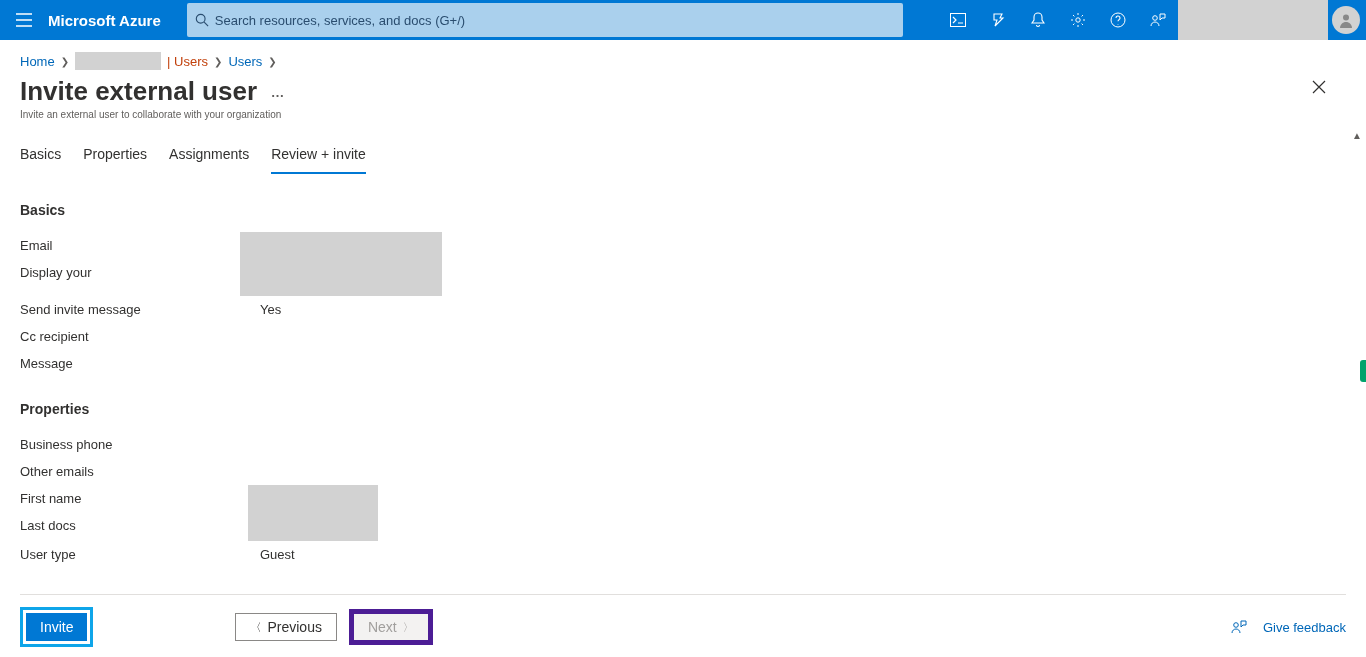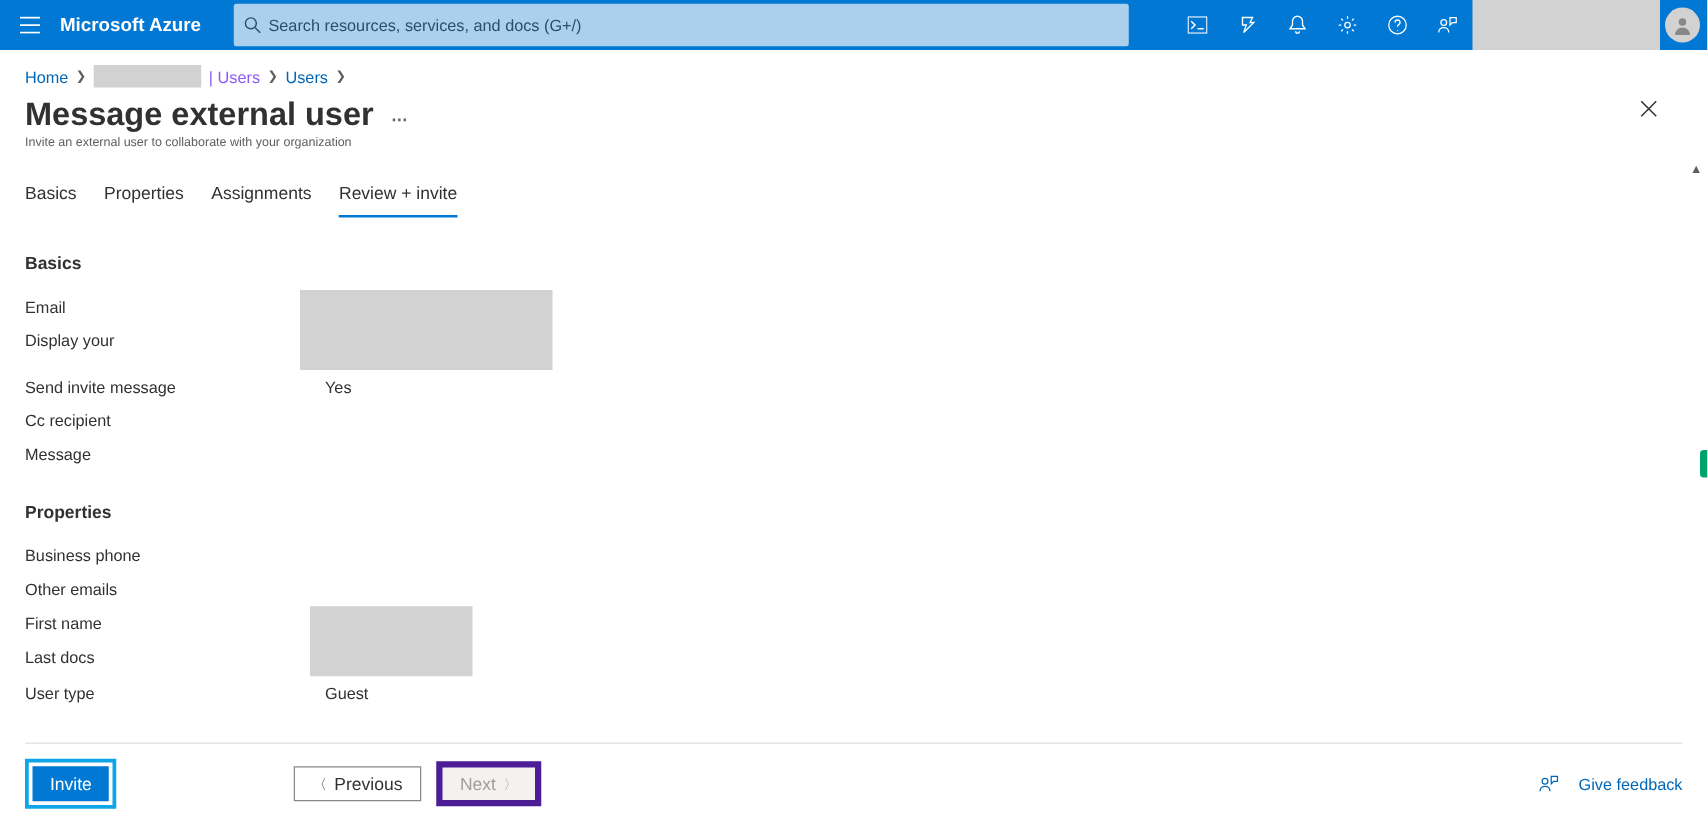--- a/index.html
+++ b/index.html
@@ -16,21 +16,21 @@
   .top-icons { margin-left: auto; display: flex; align-items: center; height: 40px; }
   .top-icon { width: 40px; height: 40px; display: flex; align-items: center; justify-content: center; }
   .tenant-box { width: 150px; height: 40px; background: #d2d2d2; }
   .avatar { width: 28px; height: 28px; border-radius: 50%; background: #d2d2d2; margin: 0 6px 0 4px; display:flex; align-items:center; justify-content:center; }
   
   
   .breadcrumb { display: flex; align-items: center; gap: 6px; padding: 12px 20px 4px 20px; font-size: 13px; }
   .breadcrumb a { color: #0067b8; text-decoration: none; }
   .breadcrumb .chev { color: #605e5c; font-size: 10px; }
   .bc-redact { width: 86px; height: 18px; background: #d2d2d2; display: inline-block; }
-  .bc-after { color: #8b5cf6; }
+  .bc-after { color: #c2410c; }
   
   
   .titlebar { display: flex; align-items: flex-start; padding: 2px 20px 0 20px; }
   .title { font-size: 26px; font-weight: 600; color: #323130; }
   .title-dots { margin-left: 14px; margin-top: 12px; color: #605e5c; letter-spacing: 1px; font-weight:600;}
   .close-x { margin-left: auto; margin-right: 20px; margin-top: 4px; font-size: 18px; color: #323130; }
   .subtitle { padding: 2px 20px 10px 20px; font-size: 10px; color: #605e5c; }
   
   
   .tabs { display: flex; gap: 22px; padding: 10px 20px 0 20px; border-bottom: 0; }
@@ -129,21 +129,21 @@
   <a>Home</a>
   <span class="chev">❯</span>
   <span class="bc-redact"></span>
   <span class="bc-after">| Users</span>
   <span class="chev">❯</span>
   <a>Users</a>
   <span class="chev">❯</span>
 </div>
 
 <div class="titlebar">
-  <div class="title">Message external user</div>
+  <div class="title">Invite external user</div>
   <div class="title-dots">⋯</div>
   <div class="close-x">
     <svg width="14" height="14" viewBox="0 0 14 14">
         <path d="M1 1l12 12M13 1L1 13" stroke="#323130" stroke-width="1.2"></path>
       </svg>
   </div>
 </div>
 <div class="subtitle">Invite an external user to collaborate with your organization</div>
 
 <div class="tabs">

